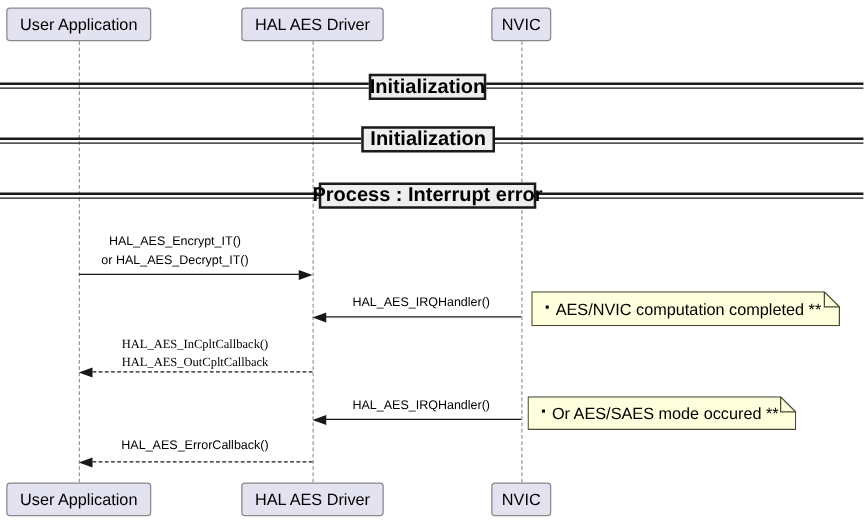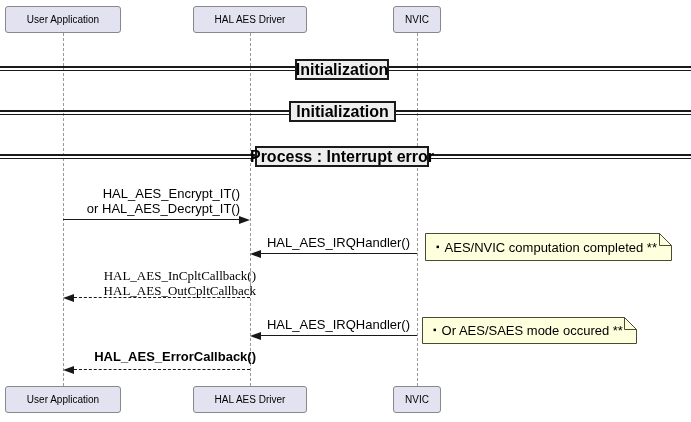--- a/index.html
+++ b/index.html
@@ -15,21 +15,21 @@
   .participant {
     position: absolute;
     box-sizing: border-box;
     height: 27px;
     background: #E2E2F0;
     border: 1px solid #888888;
     border-radius: 3px;
     display: flex;
     align-items: center;
     justify-content: center;
-    font-size: 10px;
+    font-size: 13px;
     white-space: nowrap;
   }
   .lifeline {
     position: absolute;
     top: 33px;
     height: 353px;
     width: 0;
     border-left: 1px dashed #999999;
   }
   .divline {
@@ -47,23 +47,23 @@
     border: 2px solid #1a1a1a;
     display: flex;
     align-items: center;
     justify-content: center;
     font-size: 16px;
     font-weight: bold;
     white-space: nowrap;
   }
   .msg-label {
     position: absolute;
-    font-size: 13px;
+    font-size: 10px;
     line-height: 15px;
-    text-align: right;
+    text-align: center;
     white-space: nowrap;
   }
   .msg-label div { white-space: nowrap; }
   .arrow-line {
     position: absolute;
     height: 0;
     border-top: 1.2px solid #181818;
   }
   .arrow-line.dashed { border-top-style: dashed; border-top-width: 1px; }
   .head-right {
@@ -163,21 +163,21 @@
     <svg width="215" height="27" viewBox="0 0 215 27">
       <path d="M0.5,0.5 L202.5,0.5 L214.5,12.5 L214.5,26.5 L0.5,26.5 Z" fill="#FEFFDD" stroke="#4A4A33"></path>
       <path d="M202.5,0.5 L202.5,12.5 L214.5,12.5" fill="none" stroke="#4A4A33"></path>
     </svg>
     <div class="note-text">
       <span class="bullet">▪</span>
       <span>Or AES/SAES mode occured **</span>
     </div>
   </div>
 
-  <div class="msg-label" style="left:56px; top:349px; width:200px;font-weight:bold;">
+  <div class="msg-label" style="left:56px; top:349px; width:200px;">
     <div>HAL_AES_ErrorCallback()</div>
   </div>
   <div class="arrow-line dashed" style="left:74px; top:369px; width:176px;"></div>
   <div class="head-left" style="left:63px; top:365.5px;"></div>
 
   <div class="participant" style="left:5px;   top:386px; width:116px;">User Application</div>
   <div class="participant" style="left:193px; top:386px; width:114px;">HAL AES Driver</div>
   <div class="participant" style="left:393px; top:386px; width:48px;">NVIC</div>
 
 </div>

